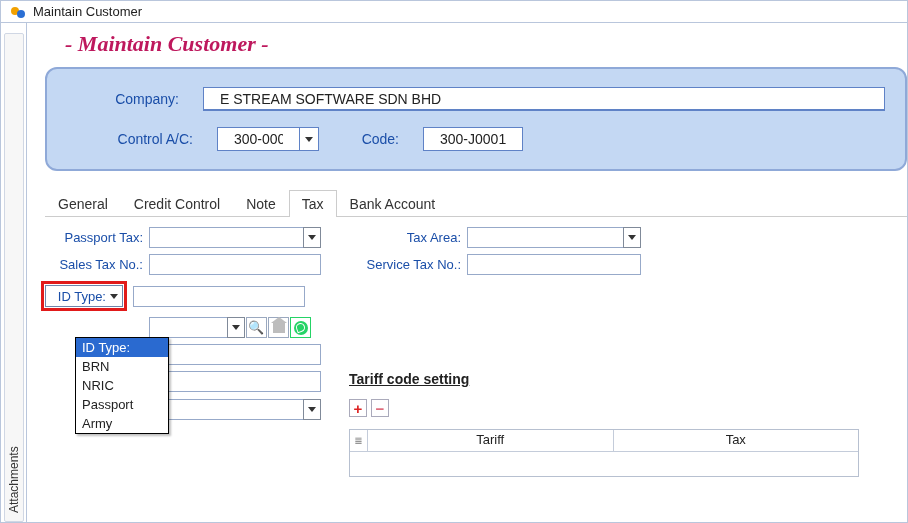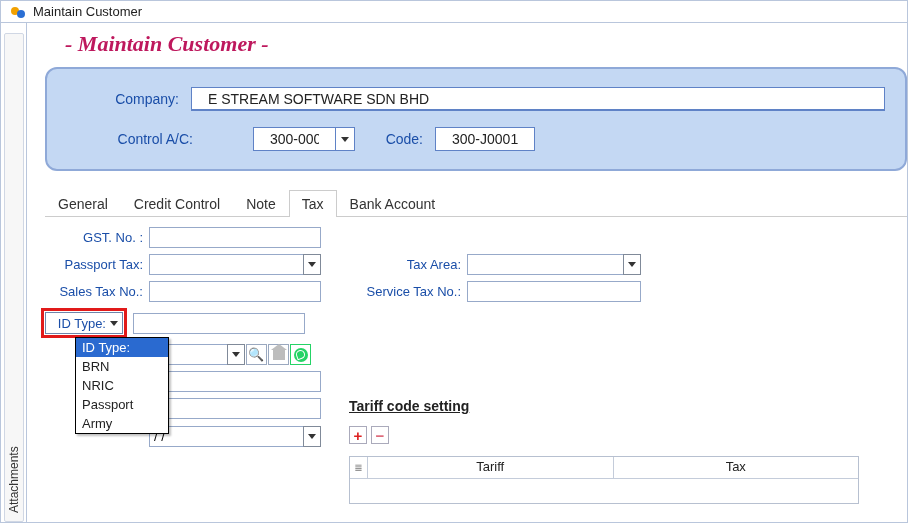--- a/index.html
+++ b/index.html
@@ -57,32 +57,32 @@
     margin: 4px 0 10px 20px;
   }
   .group-box {
     border: 2px solid #8fa9d8;
     border-radius: 12px;
     background: #c4d8f3;
     padding: 18px 20px 18px 60px;
     margin: 0 0 18px 0;
     position:relative;
   }
-  .row { display:flex; align-items:center; gap:12px; margin-bottom:16px; }
+  .row { display:flex; align-items:center; gap:24px; margin-bottom:16px; }
   .row:last-child { margin-bottom:0; }
   .lbl { color:#1a4ea8; font-size:14px; text-align:right; }
   .lbl.company { width:72px; }
   .lbl.ctrl { width:86px; }
   .lbl.code { width:46px; margin-left:10px;text-align:right; }
   .tf {
     height:24px; border:1px solid #5f82c6; background:#fff; padding:2px 16px;
     font-size:14px; color:#222; outline:none;
   }
   .tf.company { flex:1; min-width:640px; border-bottom-width:2px; }
-  .combo { display:flex;margin-left:48px; }
+  .combo { display:flex; }
   .combo .tf { border-right:none; }
   .combo .dd {
     width:20px; height:24px; border:1px solid #5f82c6; background:#fff;
     display:flex; align-items:center; justify-content:center; cursor:pointer;
   }
   .caret { width:0; height:0; border-left:4px solid transparent; border-right:4px solid transparent; border-top:5px solid #333; }
 
   
   .tabs { display:flex; align-items:flex-end; border-bottom:1px solid #ccc; margin-top:6px; }
   .tab {
@@ -182,24 +182,20 @@
     <div class="tabs">
       <div class="tab">General</div>
       <div class="tab">Credit Control</div>
       <div class="tab">Note</div>
       <div class="tab active">Tax</div>
       <div class="tab">Bank Account</div>
     </div>
 
     <div class="form-area">
 
-      <div class="frow">
-        <span class="flabel">GST. No. :</span>
-        <input class="fld w1" value="" style="">
-      </div>
 
       <div class="frow">
         <span class="flabel">Passport Tax:</span>
         <span class="fldcombo">
           <input class="fld" style="width: 154px;" value="">
           <span class="ddbtn">
               <span class="caret"></span>
             </span>
         </span>
         <span class="gap"></span>

